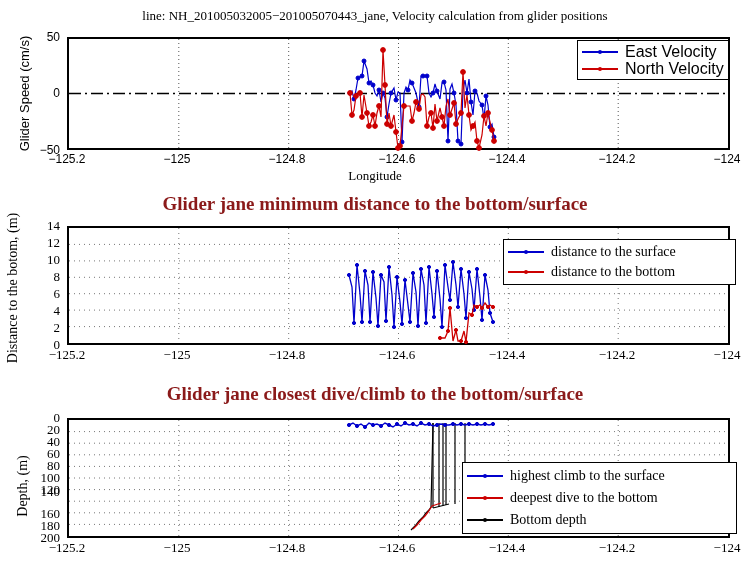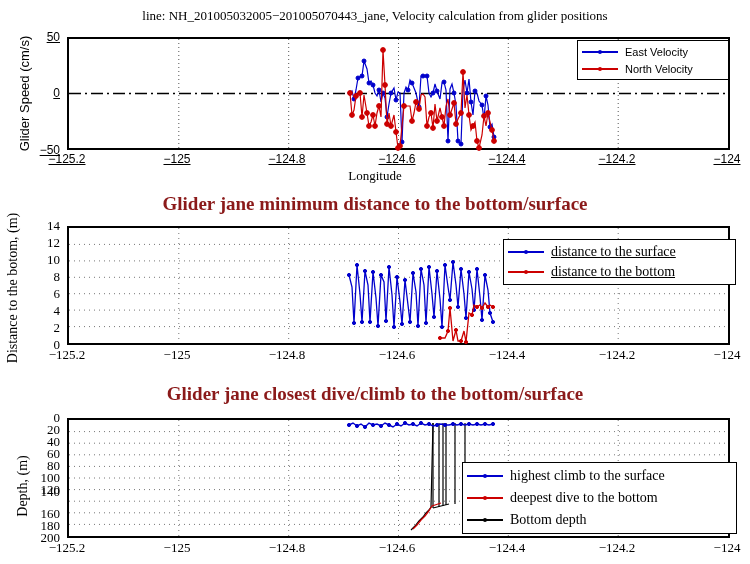--- a/index.html
+++ b/index.html
@@ -22,31 +22,31 @@
   .ylab1{font-family:"Liberation Sans",sans-serif;font-size:13px;}
   .ylab2{font-family:"Liberation Serif",serif;font-size:14px;}
 
   .xlab{position:absolute;text-align:center;font-family:"Liberation Sans",sans-serif;
         font-size:13px;white-space:nowrap;}
 
   .tickx{position:absolute;font-size:12px;text-align:center;white-space:nowrap;
          transform:translateX(-50%);}
   .ticky{position:absolute;font-size:12px;text-align:right;white-space:nowrap;
          transform:translateY(-50%);}
-  .s1 .tickx,.s1 .ticky{font-family:"Liberation Sans",sans-serif;text-decoration:underline;}
+  .s1 .tickx,.s1 .ticky{font-family:"Liberation Sans",sans-serif;}
   .s2 .tickx,.s2 .ticky,.s3 .tickx,.s3 .ticky{font-family:"Liberation Serif",serif;font-size:13px;}
 
   .legend{position:absolute;background:#fff;border:1.5px solid #000;
           padding:2px 5px 2px 4px;box-sizing:border-box;}
   .legrow{display:flex;align-items:center;height:17px;white-space:nowrap;}
   .legline{position:relative;width:36px;height:2px;margin-right:7px;flex:none;}
   .legline i{position:absolute;left:50%;top:50%;width:4px;height:4px;
              margin-left:-2px;margin-top:-2px;border-radius:50%;display:block;}
   .legtxt{font-size:12px;}
-  .l1 .legtxt{font-family:"Liberation Sans",sans-serif;font-size:11px;}
+  .l1 .legtxt{font-family:"Liberation Sans",sans-serif;font-size:16px;}
   .l2 .legtxt,.l3 .legtxt{font-family:"Liberation Serif",serif;font-size:14px;}
 
   svg{display:block;position:absolute;left:0;top:0;overflow:visible;}
 </style>
 </head>
 <body>
 
 <div id="fig">
 
   <div class="panel s1">
@@ -270,21 +270,21 @@
             <circle cx="403" cy="87" r="1.6"></circle>
               <circle cx="408" cy="79" r="1.6"></circle>
               <circle cx="413" cy="80" r="1.6"></circle>
             <circle cx="419" cy="79" r="1.6"></circle>
               <circle cx="424" cy="79" r="1.6"></circle>
           </g>
         </g>
       </svg>
     </div>
 
-    <div class="legend l2" style="left:503px;top:239px;width:233px;text-decoration:underline;">
+    <div class="legend l2" style="left:503px;top:239px;width:233px;">
       <div class="legrow" style="height:20px;">
         <span class="legline" style="background:#0000CC;">
             <i style="background:#0000CC;"></i>
           </span>
         <span class="legtxt">distance to the surface</span>
       </div>
       <div class="legrow" style="height:20px;">
         <span class="legline" style="background:#CC0000;">
             <i style="background:#CC0000;"></i>
           </span>

